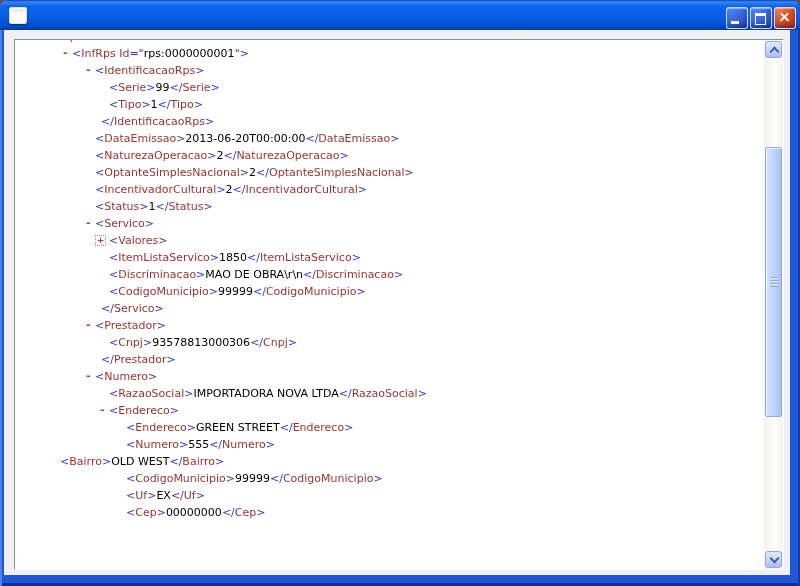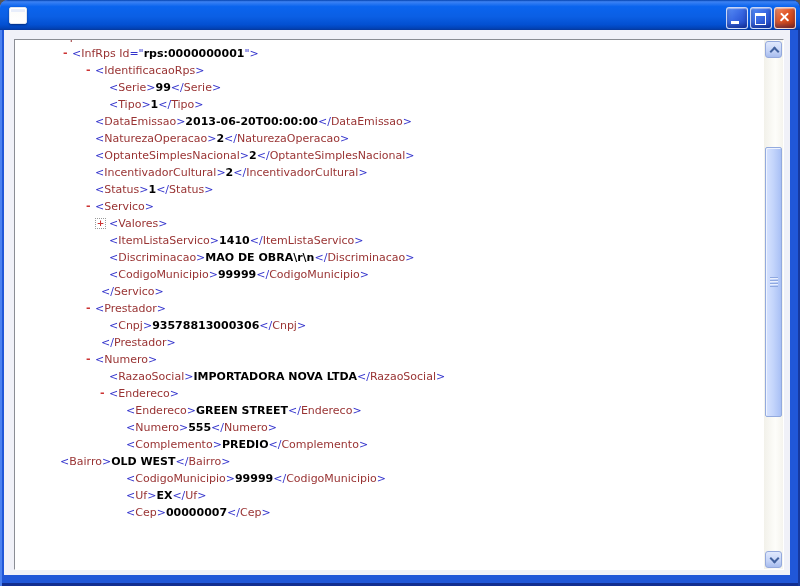--- a/index.html
+++ b/index.html
@@ -56,21 +56,21 @@
   }
   
   .xmlwrap{position:relative;flex:1;overflow:hidden;padding-top:1px;}
   .row{
     position:relative;height:17px;line-height:17px;white-space:nowrap;
     font-family:"DejaVu Sans",sans-serif;font-size:11px;color:#000;
   }
   .row.clip{margin-top:-13px;}
   .mk{color:#3333cc;}
   .tg{color:#993333;}
-  .vl{color:#000;font-weight:bold;}
+  .vl{color:#000;font-weight:normal;}
   .dash{position:absolute;top:-1px;color:#cc3333;font-weight:bold;cursor:pointer;}
   .plusbox{
     position:absolute;top:3px;width:9px;height:9px;background:#fff;
     border:1px dotted #999;color:#cc3333;
     font:bold 9px/9px "DejaVu Sans",sans-serif;text-align:center;cursor:pointer;
   }
   
   .sbar{position:relative;width:19px;background:linear-gradient(90deg,#f2f1ea 0%,#fdfdfa 60%,#f5f4ee 100%);}
   .sbtn{
     position:absolute;left:1px;width:17px;height:17px;border-radius:3px;
@@ -114,44 +114,44 @@
 
   <div class="body">
     <div class="frame">
 
       <div class="xmlwrap" id="xml-rows">
           <div class="row clip" style="padding-left:38px"><span class="dash" style="left:29px">-</span><span class="mk">&lt;</span><span class="tg">Rps</span><span class="mk">&gt;</span></div>
           <div class="row " style="padding-left:57px"><span class="dash" style="left:48px">-</span><span class="mk">&lt;</span><span class="tg">InfRps</span> <span class="tg">Id</span><span class="mk">="</span><span class="vl">rps:0000000001</span><span class="mk">"</span><span class="mk">&gt;</span></div>
           <div class="row " style="padding-left:80px"><span class="dash" style="left:71px">-</span><span class="mk">&lt;</span><span class="tg">IdentificacaoRps</span><span class="mk">&gt;</span></div>
           <div class="row " style="padding-left:94px"><span class="mk">&lt;</span><span class="tg">Serie</span><span class="mk">&gt;</span><span class="vl">99</span><span class="mk">&lt;/</span><span class="tg">Serie</span><span class="mk">&gt;</span></div>
           <div class="row " style="padding-left:94px"><span class="mk">&lt;</span><span class="tg">Tipo</span><span class="mk">&gt;</span><span class="vl">1</span><span class="mk">&lt;/</span><span class="tg">Tipo</span><span class="mk">&gt;</span></div>
+          <div class="row " style="padding-left:86px"><span class="mk">&lt;/</span><span class="tg">IdentificacaoRps</span><span class="mk">&gt;</span></div>
           <div class="row " style="padding-left:80px"><span class="mk">&lt;</span><span class="tg">DataEmissao</span><span class="mk">&gt;</span><span class="vl">2013-06-20T00:00:00</span><span class="mk">&lt;/</span><span class="tg">DataEmissao</span><span class="mk">&gt;</span></div>
           <div class="row " style="padding-left:80px"><span class="mk">&lt;</span><span class="tg">NaturezaOperacao</span><span class="mk">&gt;</span><span class="vl">2</span><span class="mk">&lt;/</span><span class="tg">NaturezaOperacao</span><span class="mk">&gt;</span></div>
           <div class="row " style="padding-left:80px"><span class="mk">&lt;</span><span class="tg">OptanteSimplesNacional</span><span class="mk">&gt;</span><span class="vl">2</span><span class="mk">&lt;/</span><span class="tg">OptanteSimplesNacional</span><span class="mk">&gt;</span></div>
           <div class="row " style="padding-left:80px"><span class="mk">&lt;</span><span class="tg">IncentivadorCultural</span><span class="mk">&gt;</span><span class="vl">2</span><span class="mk">&lt;/</span><span class="tg">IncentivadorCultural</span><span class="mk">&gt;</span></div>
           <div class="row " style="padding-left:80px"><span class="mk">&lt;</span><span class="tg">Status</span><span class="mk">&gt;</span><span class="vl">1</span><span class="mk">&lt;/</span><span class="tg">Status</span><span class="mk">&gt;</span></div>
           <div class="row " style="padding-left:80px"><span class="dash" style="left:71px">-</span><span class="mk">&lt;</span><span class="tg">Servico</span><span class="mk">&gt;</span></div>
           <div class="row " style="padding-left:94px"><span class="plusbox" style="left:80px">+</span><span class="mk">&lt;</span><span class="tg">Valores</span><span class="mk">&gt;</span></div>
-          <div class="row " style="padding-left:94px"><span class="mk">&lt;</span><span class="tg">ItemListaServico</span><span class="mk">&gt;</span><span class="vl">1410</span><span class="mk">&lt;/</span><span class="tg">ItemListaServico</span><span class="mk">&gt;</span></div>
+          <div class="row " style="padding-left:94px"><span class="mk">&lt;</span><span class="tg">ItemListaServico</span><span class="mk">&gt;</span><span class="vl">1850</span><span class="mk">&lt;/</span><span class="tg">ItemListaServico</span><span class="mk">&gt;</span></div>
           <div class="row " style="padding-left:94px"><span class="mk">&lt;</span><span class="tg">Discriminacao</span><span class="mk">&gt;</span><span class="vl">MAO DE OBRA\r\n</span><span class="mk">&lt;/</span><span class="tg">Discriminacao</span><span class="mk">&gt;</span></div>
           <div class="row " style="padding-left:94px"><span class="mk">&lt;</span><span class="tg">CodigoMunicipio</span><span class="mk">&gt;</span><span class="vl">99999</span><span class="mk">&lt;/</span><span class="tg">CodigoMunicipio</span><span class="mk">&gt;</span></div>
           <div class="row " style="padding-left:86px"><span class="mk">&lt;/</span><span class="tg">Servico</span><span class="mk">&gt;</span></div>
           <div class="row " style="padding-left:80px"><span class="dash" style="left:71px">-</span><span class="mk">&lt;</span><span class="tg">Prestador</span><span class="mk">&gt;</span></div>
           <div class="row " style="padding-left:94px"><span class="mk">&lt;</span><span class="tg">Cnpj</span><span class="mk">&gt;</span><span class="vl">93578813000306</span><span class="mk">&lt;/</span><span class="tg">Cnpj</span><span class="mk">&gt;</span></div>
           <div class="row " style="padding-left:86px"><span class="mk">&lt;/</span><span class="tg">Prestador</span><span class="mk">&gt;</span></div>
           <div class="row " style="padding-left:80px"><span class="dash" style="left:71px">-</span><span class="mk">&lt;</span><span class="tg">Numero</span><span class="mk">&gt;</span></div>
           <div class="row " style="padding-left:94px"><span class="mk">&lt;</span><span class="tg">RazaoSocial</span><span class="mk">&gt;</span><span class="vl">IMPORTADORA NOVA LTDA</span><span class="mk">&lt;/</span><span class="tg">RazaoSocial</span><span class="mk">&gt;</span></div>
           <div class="row " style="padding-left:94px"><span class="dash" style="left:85px">-</span><span class="mk">&lt;</span><span class="tg">Endereco</span><span class="mk">&gt;</span></div>
           <div class="row " style="padding-left:111px"><span class="mk">&lt;</span><span class="tg">Endereco</span><span class="mk">&gt;</span><span class="vl">GREEN STREET</span><span class="mk">&lt;/</span><span class="tg">Endereco</span><span class="mk">&gt;</span></div>
           <div class="row " style="padding-left:111px"><span class="mk">&lt;</span><span class="tg">Numero</span><span class="mk">&gt;</span><span class="vl">555</span><span class="mk">&lt;/</span><span class="tg">Numero</span><span class="mk">&gt;</span></div>
-          <div class="row " style="padding-left:111px"><span class="mk">&lt;</span><span class="tg">Complemento</span><span class="mk">&gt;</span><span class="vl">PREDIO</span><span class="mk">&lt;/</span><span class="tg">Complemento</span><span class="mk">&gt;</span></div>
           <div class="row " style="padding-left:45px"><span class="mk">&lt;</span><span class="tg">Bairro</span><span class="mk">&gt;</span><span class="vl">OLD WEST</span><span class="mk">&lt;/</span><span class="tg">Bairro</span><span class="mk">&gt;</span></div>
           <div class="row " style="padding-left:111px"><span class="mk">&lt;</span><span class="tg">CodigoMunicipio</span><span class="mk">&gt;</span><span class="vl">99999</span><span class="mk">&lt;/</span><span class="tg">CodigoMunicipio</span><span class="mk">&gt;</span></div>
           <div class="row " style="padding-left:111px"><span class="mk">&lt;</span><span class="tg">Uf</span><span class="mk">&gt;</span><span class="vl">EX</span><span class="mk">&lt;/</span><span class="tg">Uf</span><span class="mk">&gt;</span></div>
-          <div class="row " style="padding-left:111px"><span class="mk">&lt;</span><span class="tg">Cep</span><span class="mk">&gt;</span><span class="vl">00000007</span><span class="mk">&lt;/</span><span class="tg">Cep</span><span class="mk">&gt;</span></div>
+          <div class="row " style="padding-left:111px"><span class="mk">&lt;</span><span class="tg">Cep</span><span class="mk">&gt;</span><span class="vl">00000000</span><span class="mk">&lt;/</span><span class="tg">Cep</span><span class="mk">&gt;</span></div>
         </div>
 
       <div class="sbar">
         <div class="sbtn up">
           <span class="chev u"></span>
         </div>
         <div class="thumb" id="sb-thumb" style="top: 107px; height: 270px;">
           <span class="grip"></span>
         </div>
         <div class="sbtn down">

